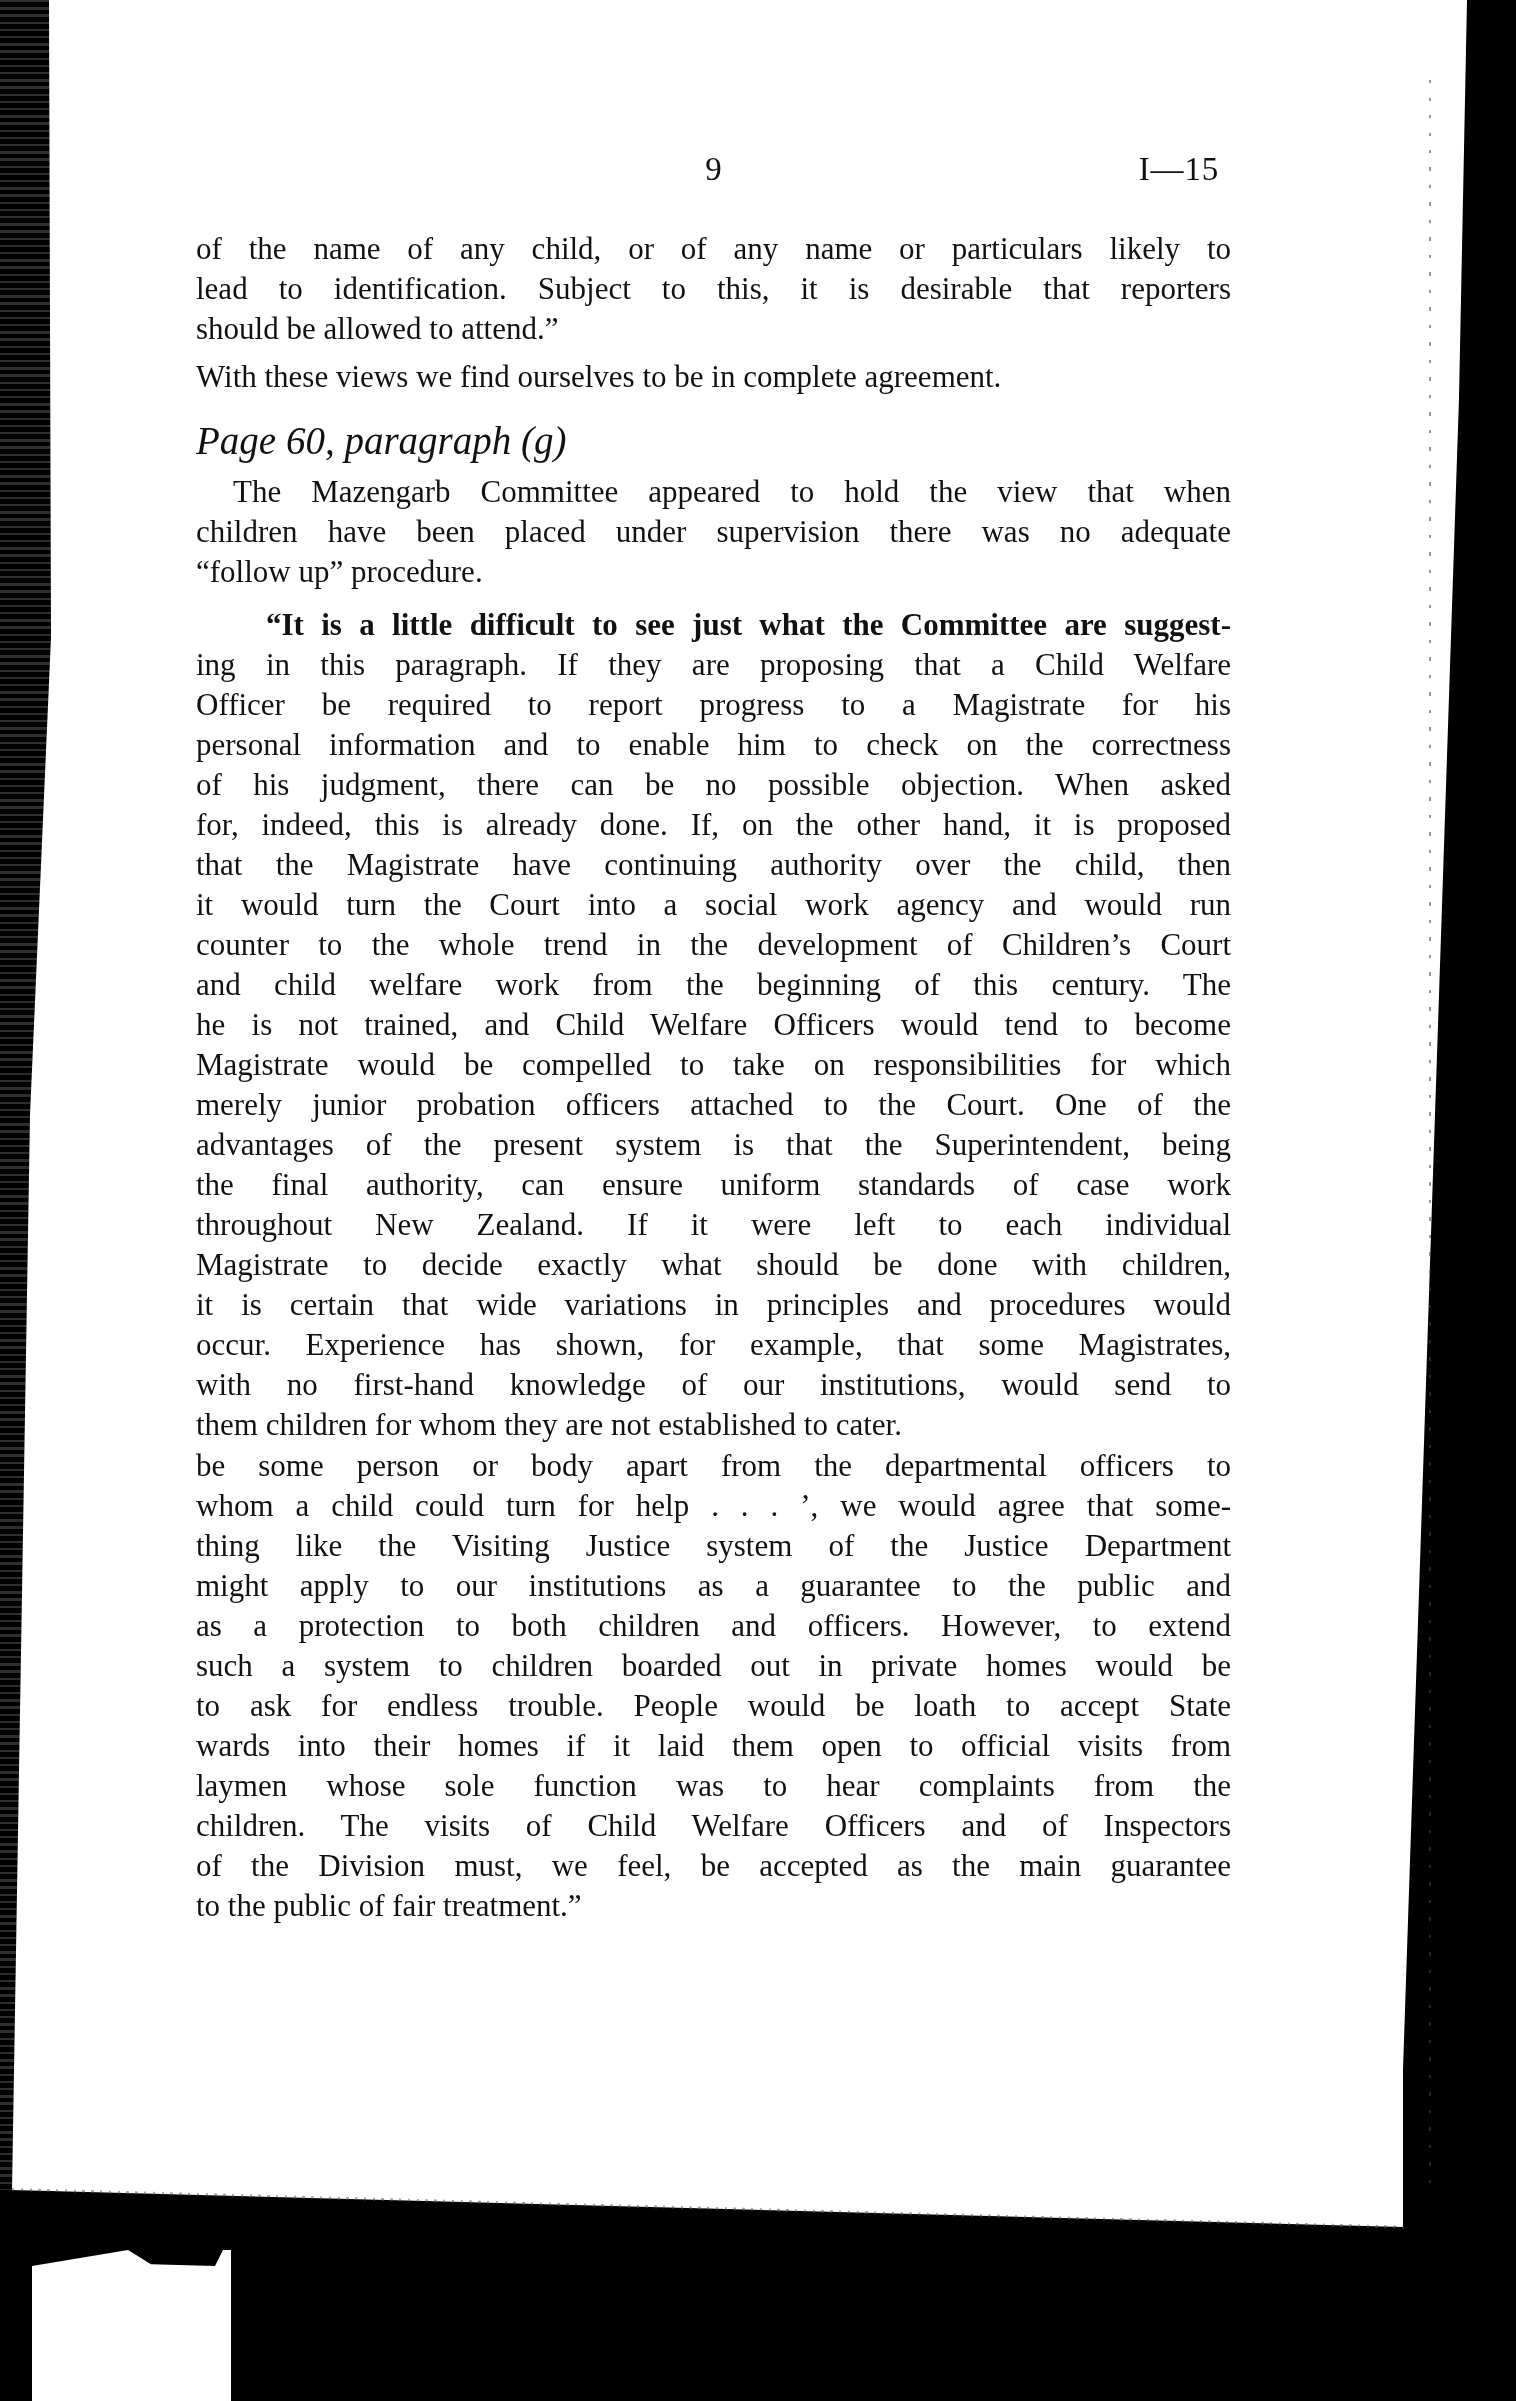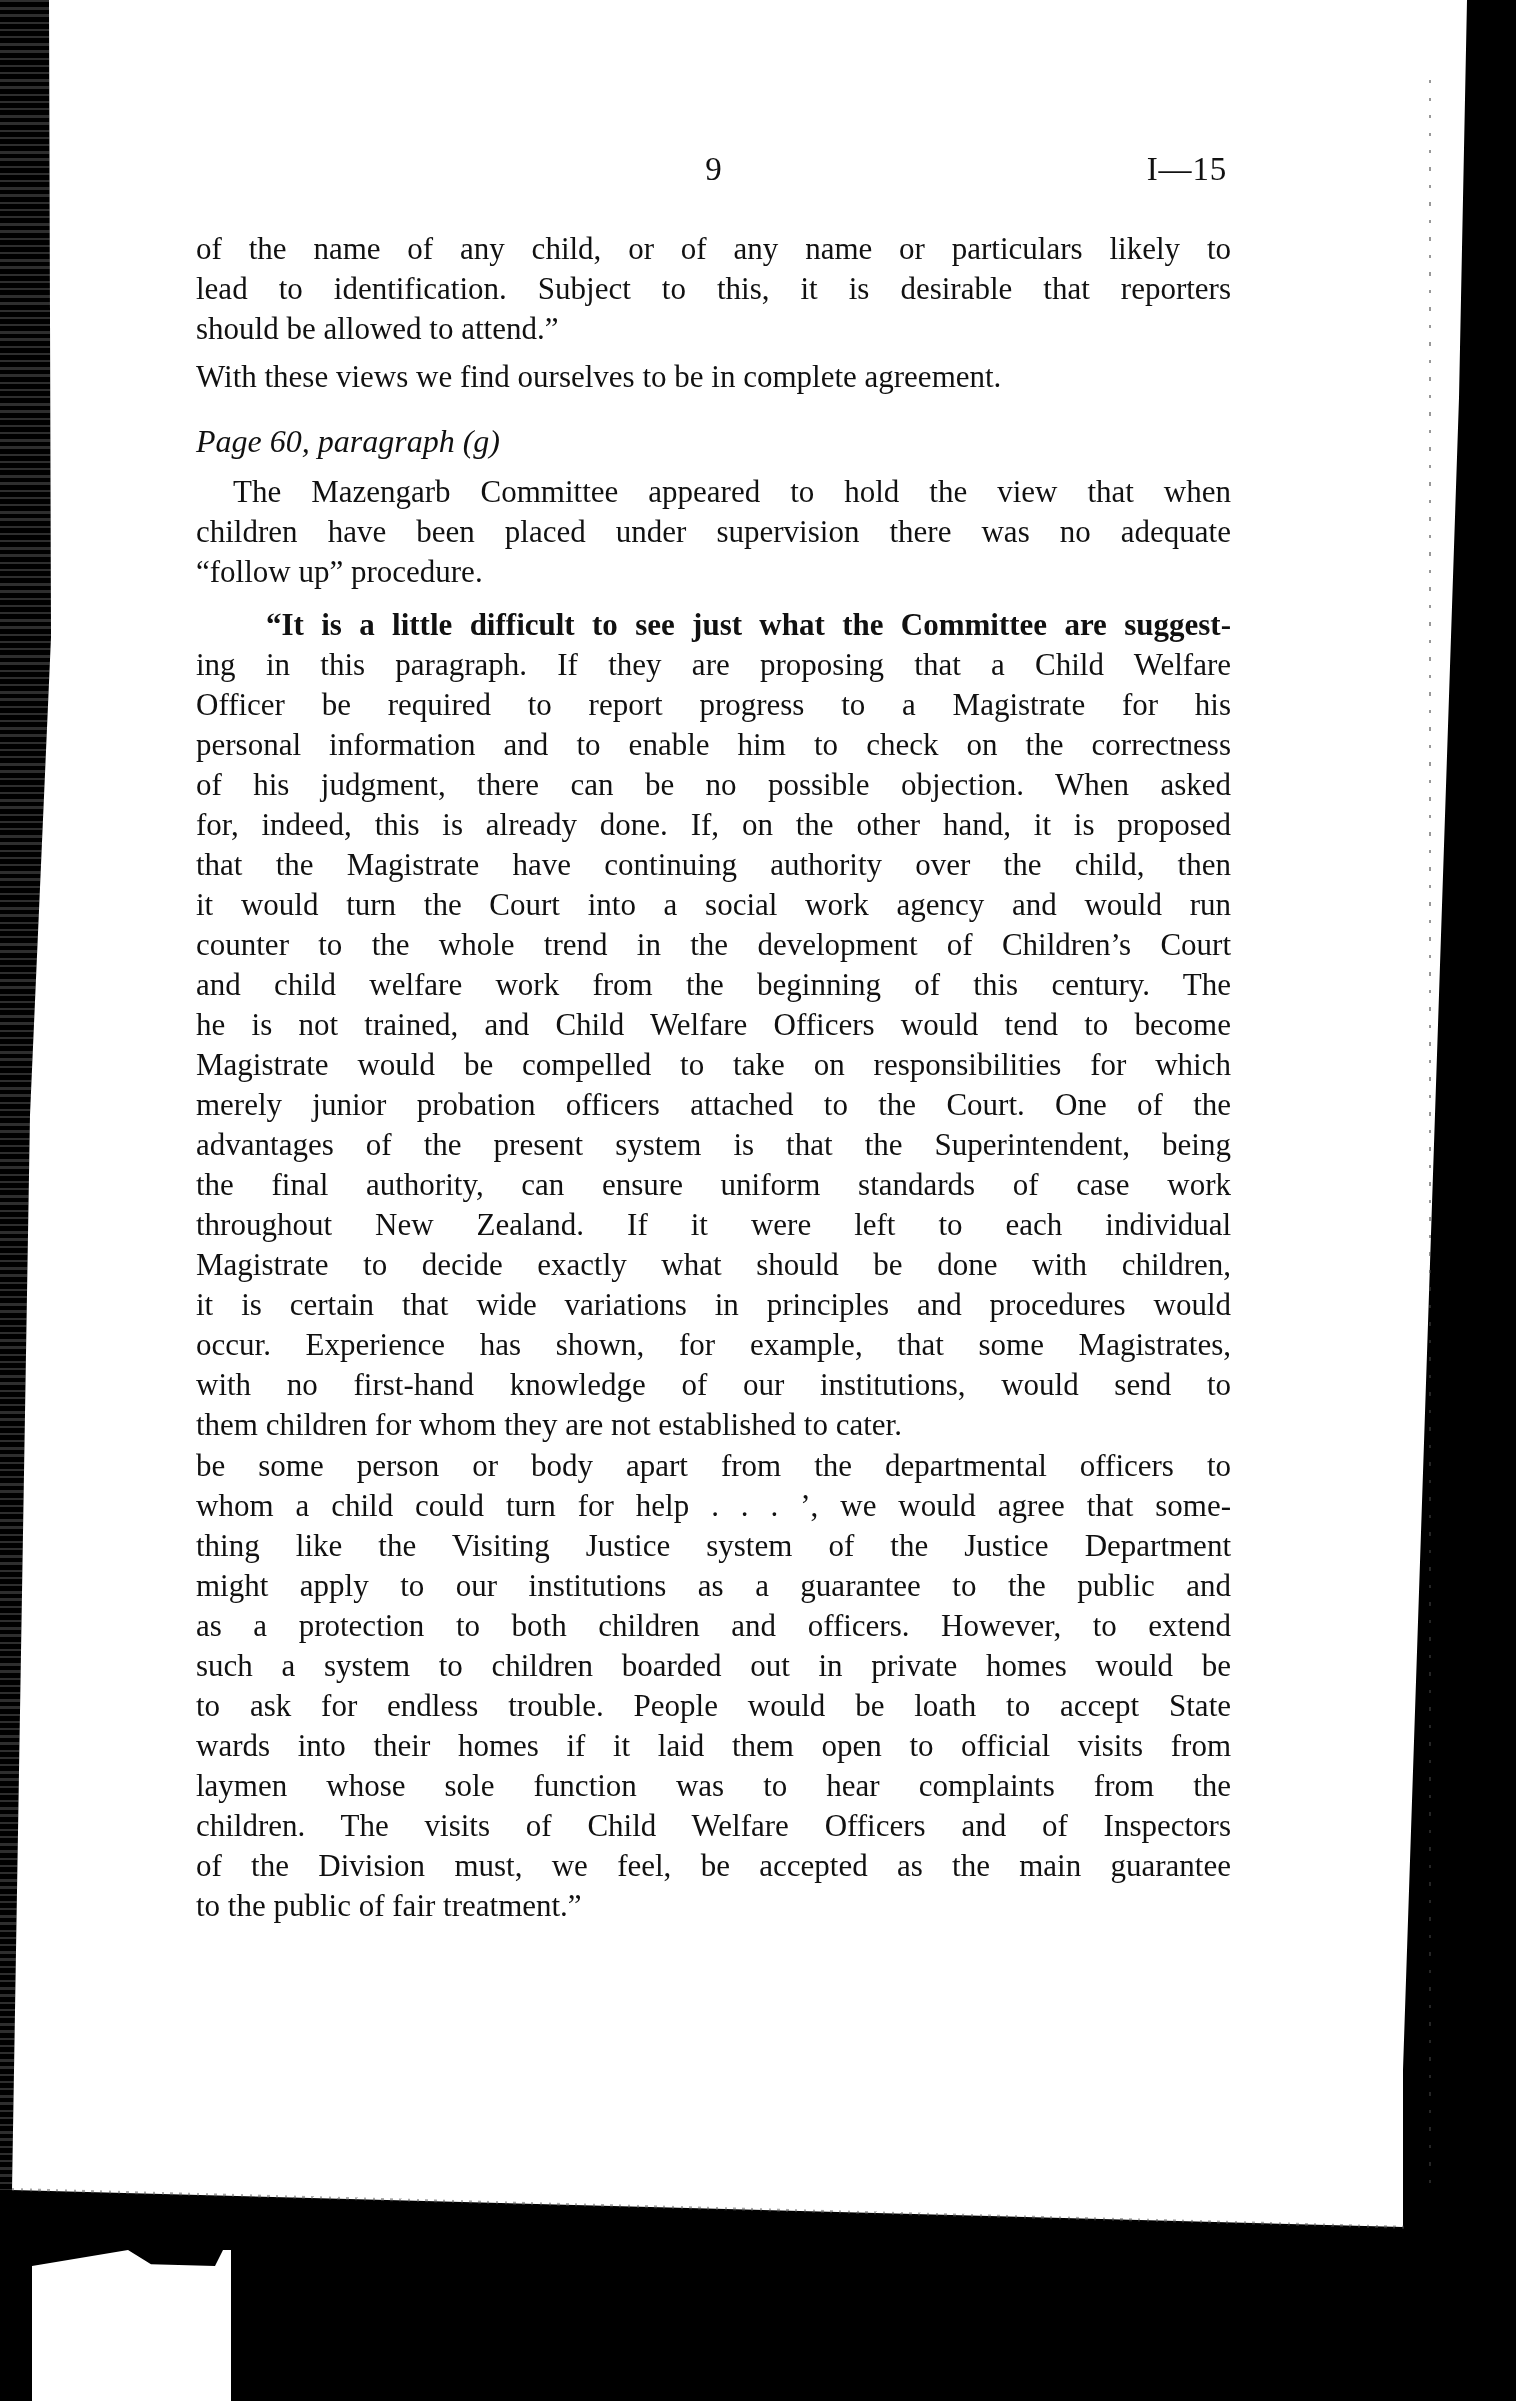--- a/index.html
+++ b/index.html
@@ -30,34 +30,34 @@
   .bottom-edge {
     position:absolute; left:12px; top:2188px; width:1393px; height:3.2px;
     background: repeating-linear-gradient(90deg, #555 0 2.4px, transparent 2.4px 8.8px);
     transform: rotate(1.55deg); transform-origin:left center; opacity:0.5;
   }
   .header {
     position:absolute; top:151px; left:196px; width:1035px; height:48px;
     font-size:33px;
   }
   .page-num { position:absolute; left:0; right:0; text-align:center; top:0; }
-  .doc-ref { position:absolute; right:4px; top:0; letter-spacing:0.8px; }
+  .doc-ref { position:absolute; right:12px; top:0; letter-spacing:0.8px; }
   .body {
     position:absolute; left:196px; top:229px; width:1035px;
     font-size:31px; line-height:40px;
   }
   .line {
     display:block; white-space:nowrap; text-align:justify; text-align-last:justify; height:40px;
   }
   .line.last { text-align-last:left; }
   .indent1 { padding-left:37px; }
   .indent2 { padding-left:70px;font-weight:bold; }
   .gap-s { height:8px; }
   .gap-m { height:24px; }
-  .heading { font-style:italic; font-size:32px; height:40px; }
+  .heading { font-style:italic; font-size:39px; height:40px; }
 </style>
 </head>
 <body>
 
 <div class="page"></div>
 <div class="spine"></div>
 <div class="tab"></div>
 <div class="edge-dots"></div>
 <div class="bottom-edge"></div>
 

